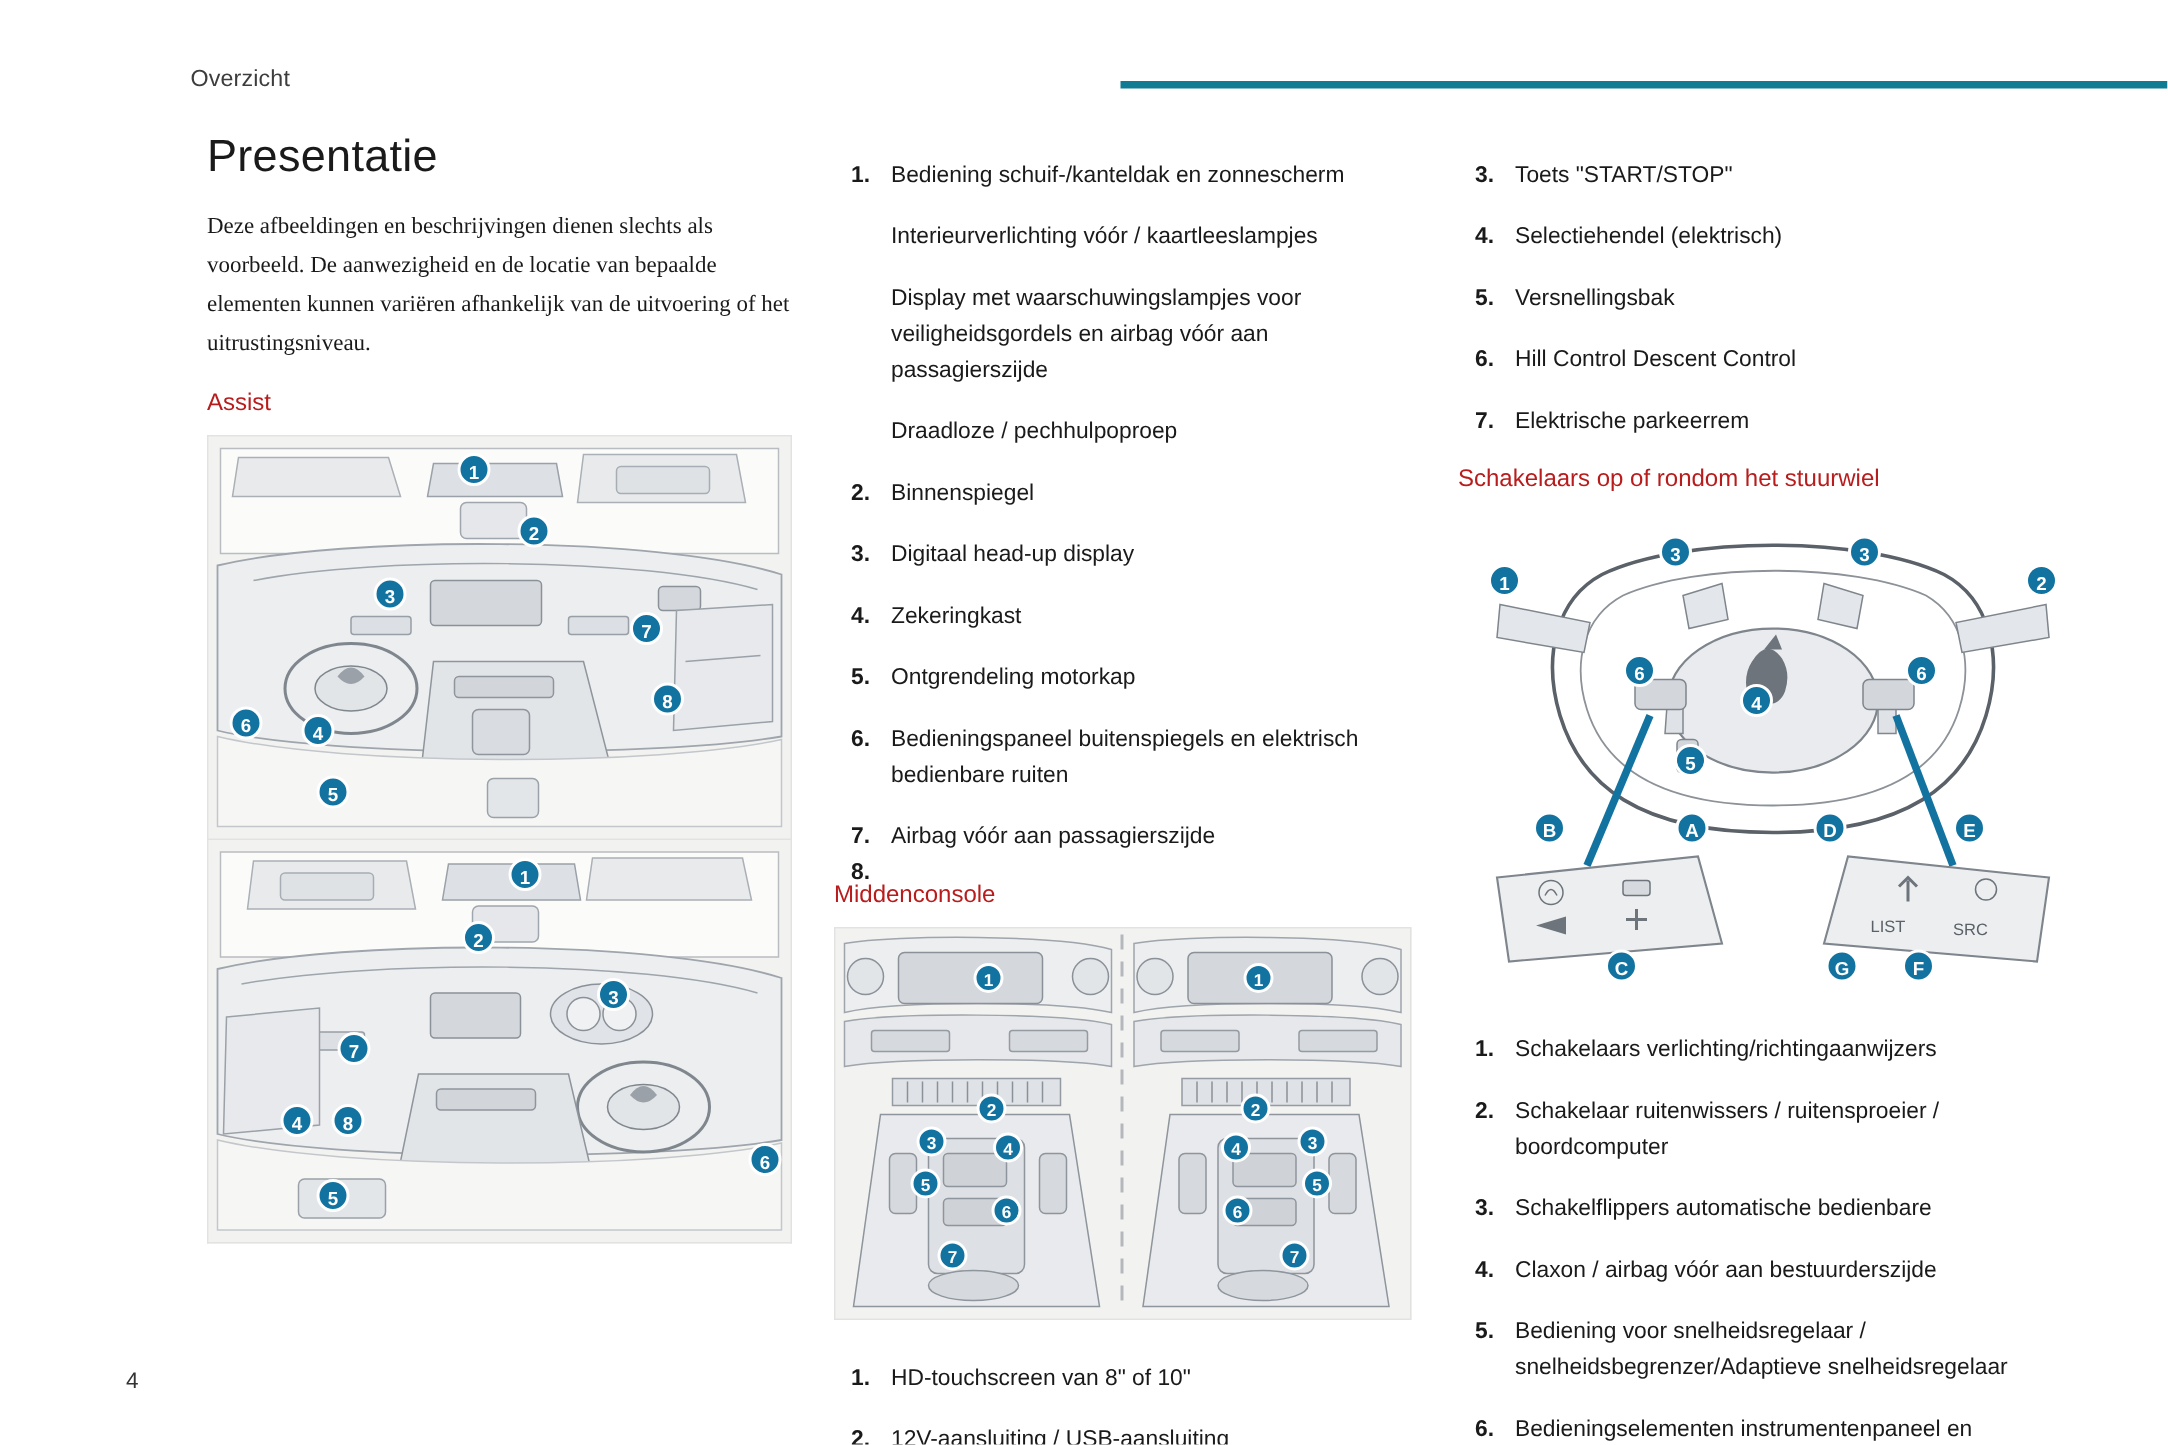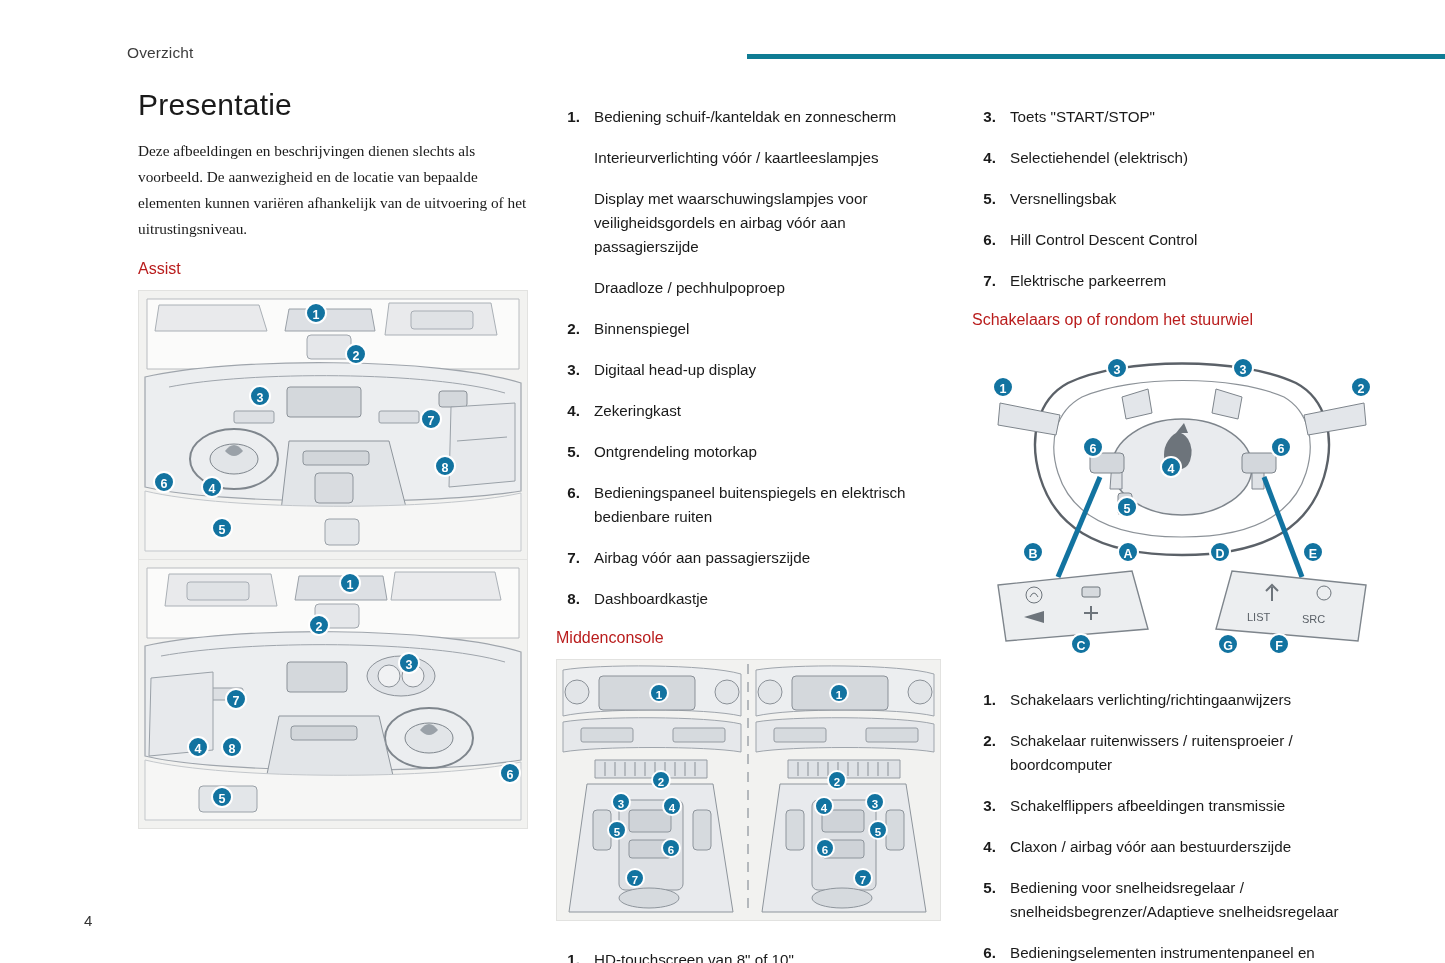--- a/index.html
+++ b/index.html
@@ -253,21 +253,20 @@
       <li>
         <span class="num">6.</span>
         <span class="sub-line">Bedieningspaneel buitenspiegels en elektrisch bedienbare ruiten</span>
       </li>
       <li>
         <span class="num">7.</span>
         <span class="sub-line">Airbag vóór aan passagierszijde</span>
       </li>
       <li>
         <span class="num">8.</span>
-        <span class="sub-line">Dashboardkastje</span>
       </li>
     </ol>
 
     <div class="spacer-16"></div>
     <h2 class="sub">Middenconsole</h2>
 
     <div class="figure" style="width:383px;height:260px;">
       <svg width="383" height="260" viewBox="0 0 383 260">
         <rect x="0" y="0" width="383" height="260" fill="#f2f2f0"></rect>
 
@@ -455,21 +454,21 @@
       <li>
         <span class="num">1.</span>
         <span class="sub-line">Schakelaars verlichting/richtingaanwijzers</span>
       </li>
       <li>
         <span class="num">2.</span>
         <span class="sub-line">Schakelaar ruitenwissers / ruitensproeier / boordcomputer</span>
       </li>
       <li>
         <span class="num">3.</span>
-        <span class="sub-line">Schakelflippers afbeeldingen transmissie</span>
+        <span class="sub-line">Schakelflippers automatische bedienbare</span>
       </li>
       <li>
         <span class="num">4.</span>
         <span class="sub-line">Claxon / airbag vóór aan bestuurderszijde</span>
       </li>
       <li>
         <span class="num">5.</span>
         <span class="sub-line">Bediening voor snelheidsregelaar / snelheidsbegrenzer/Adaptieve snelheidsregelaar</span>
       </li>
       <li>

